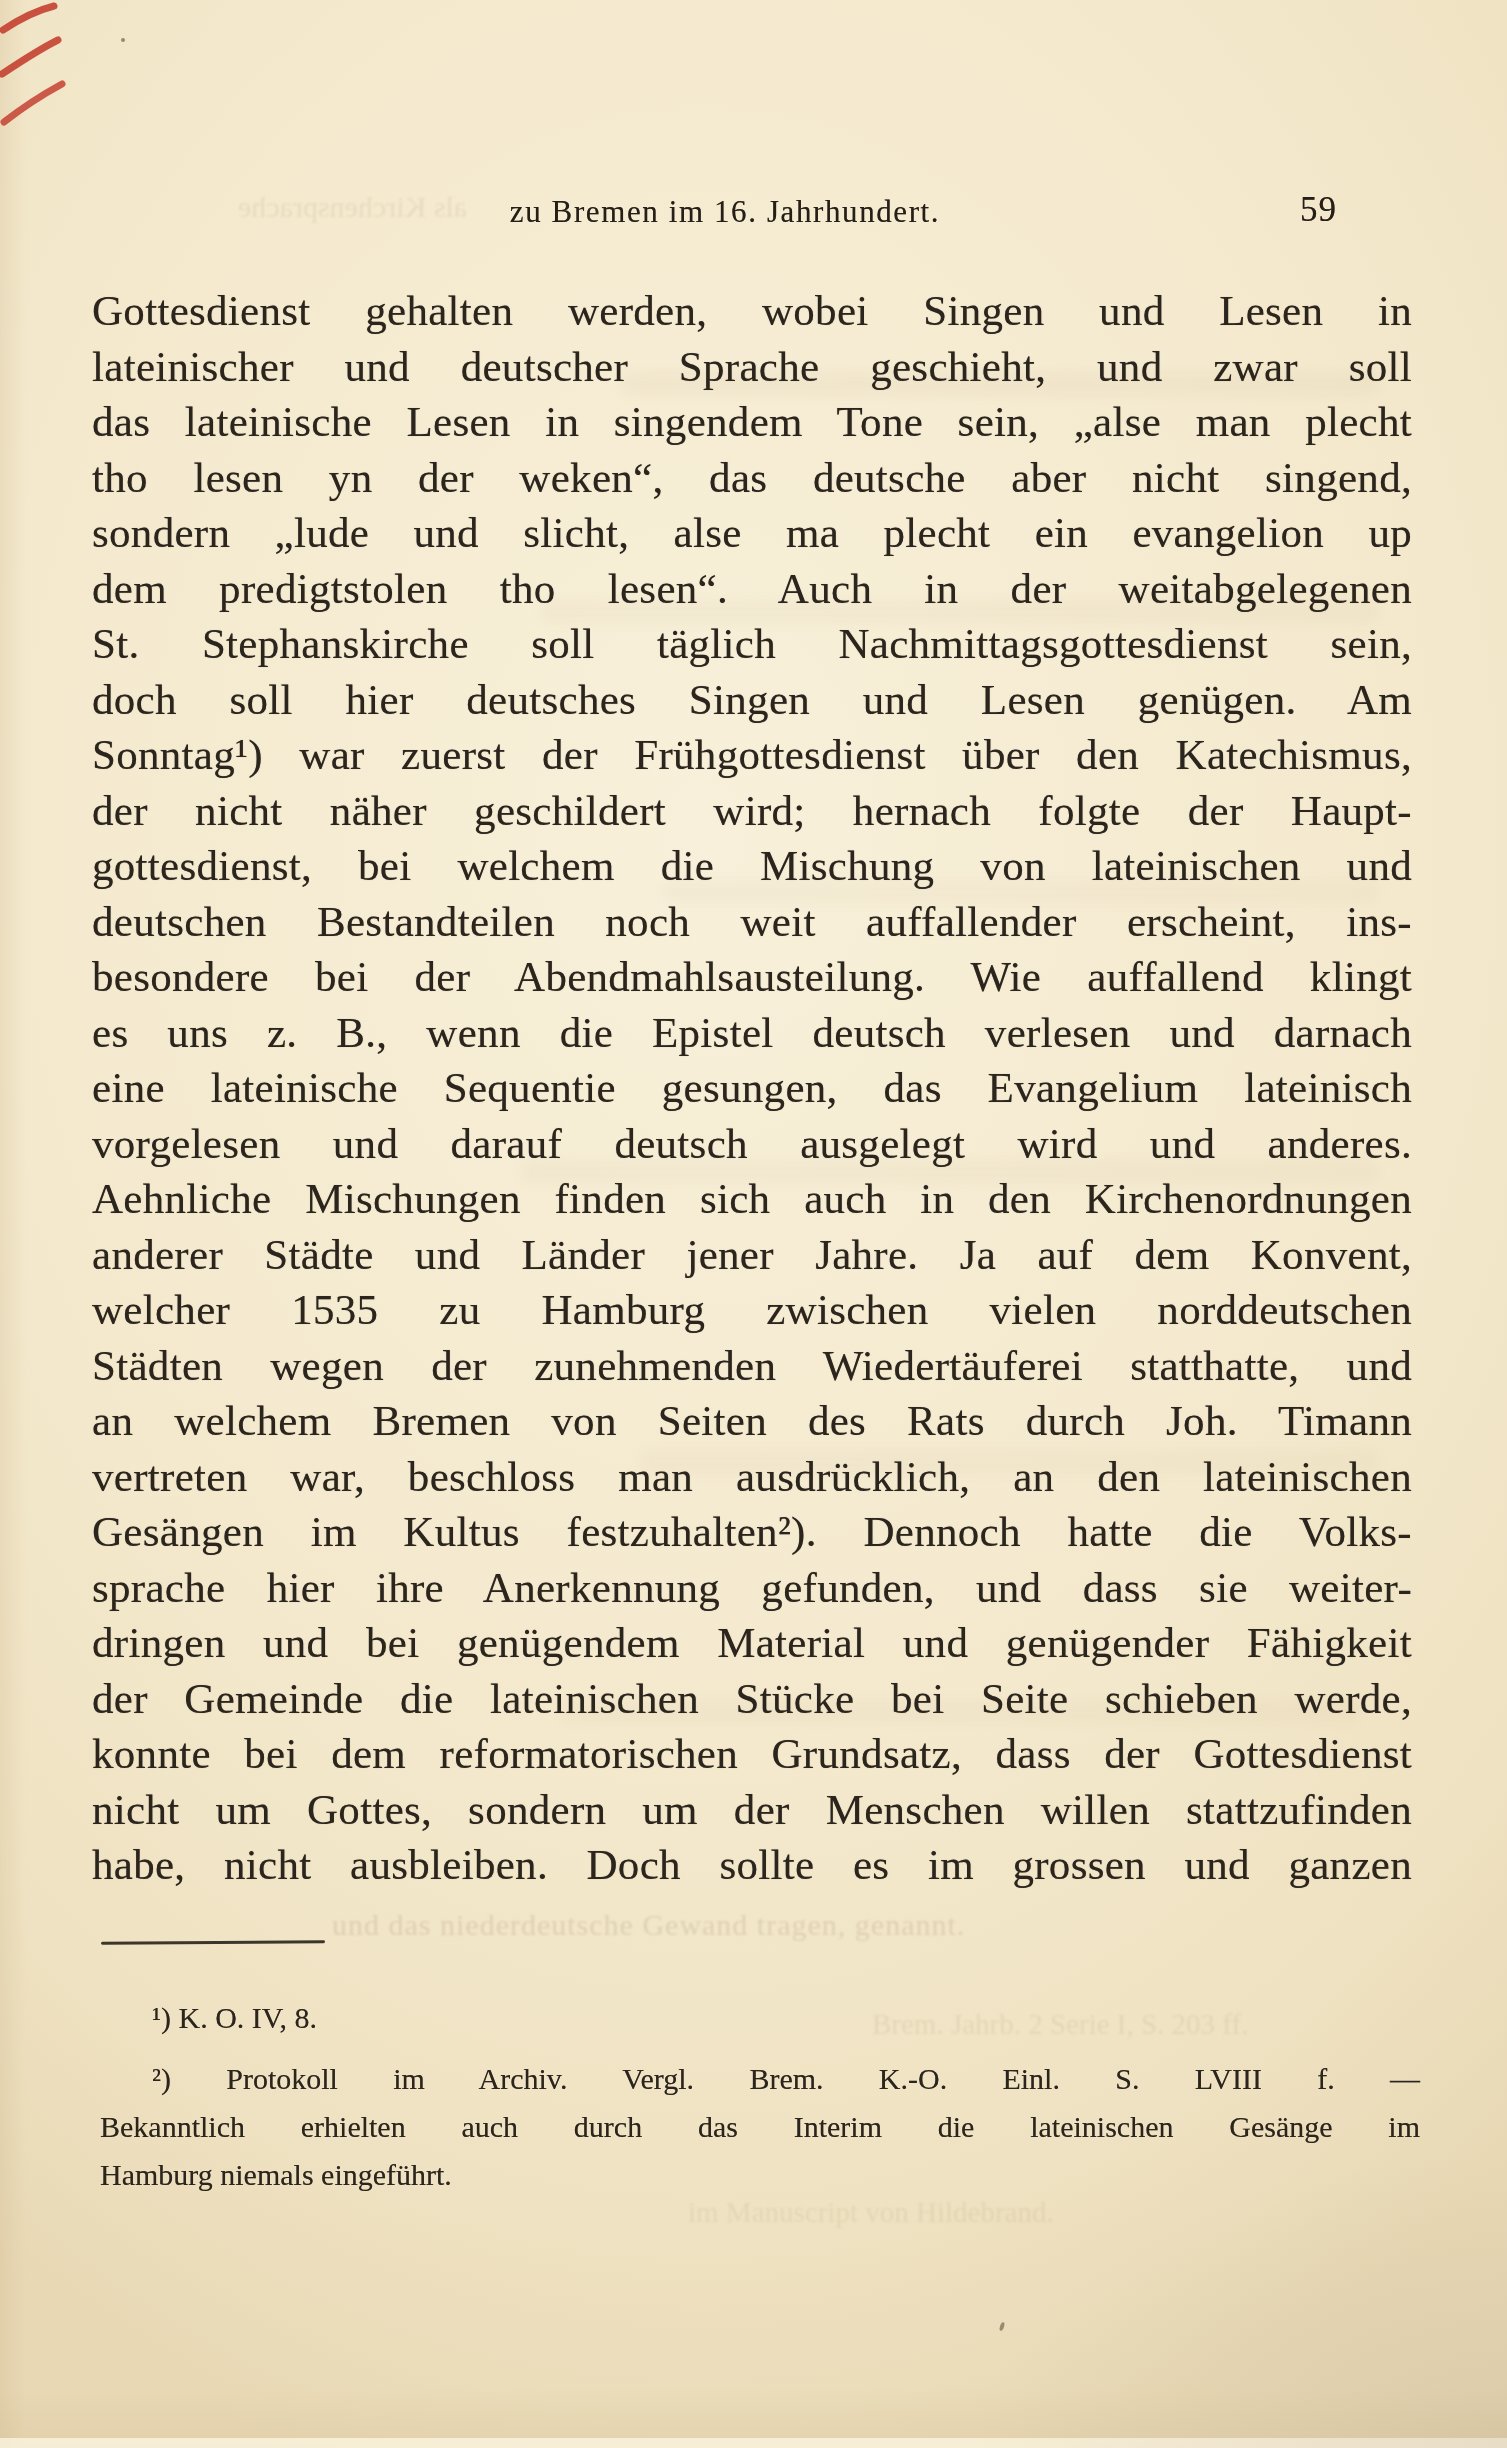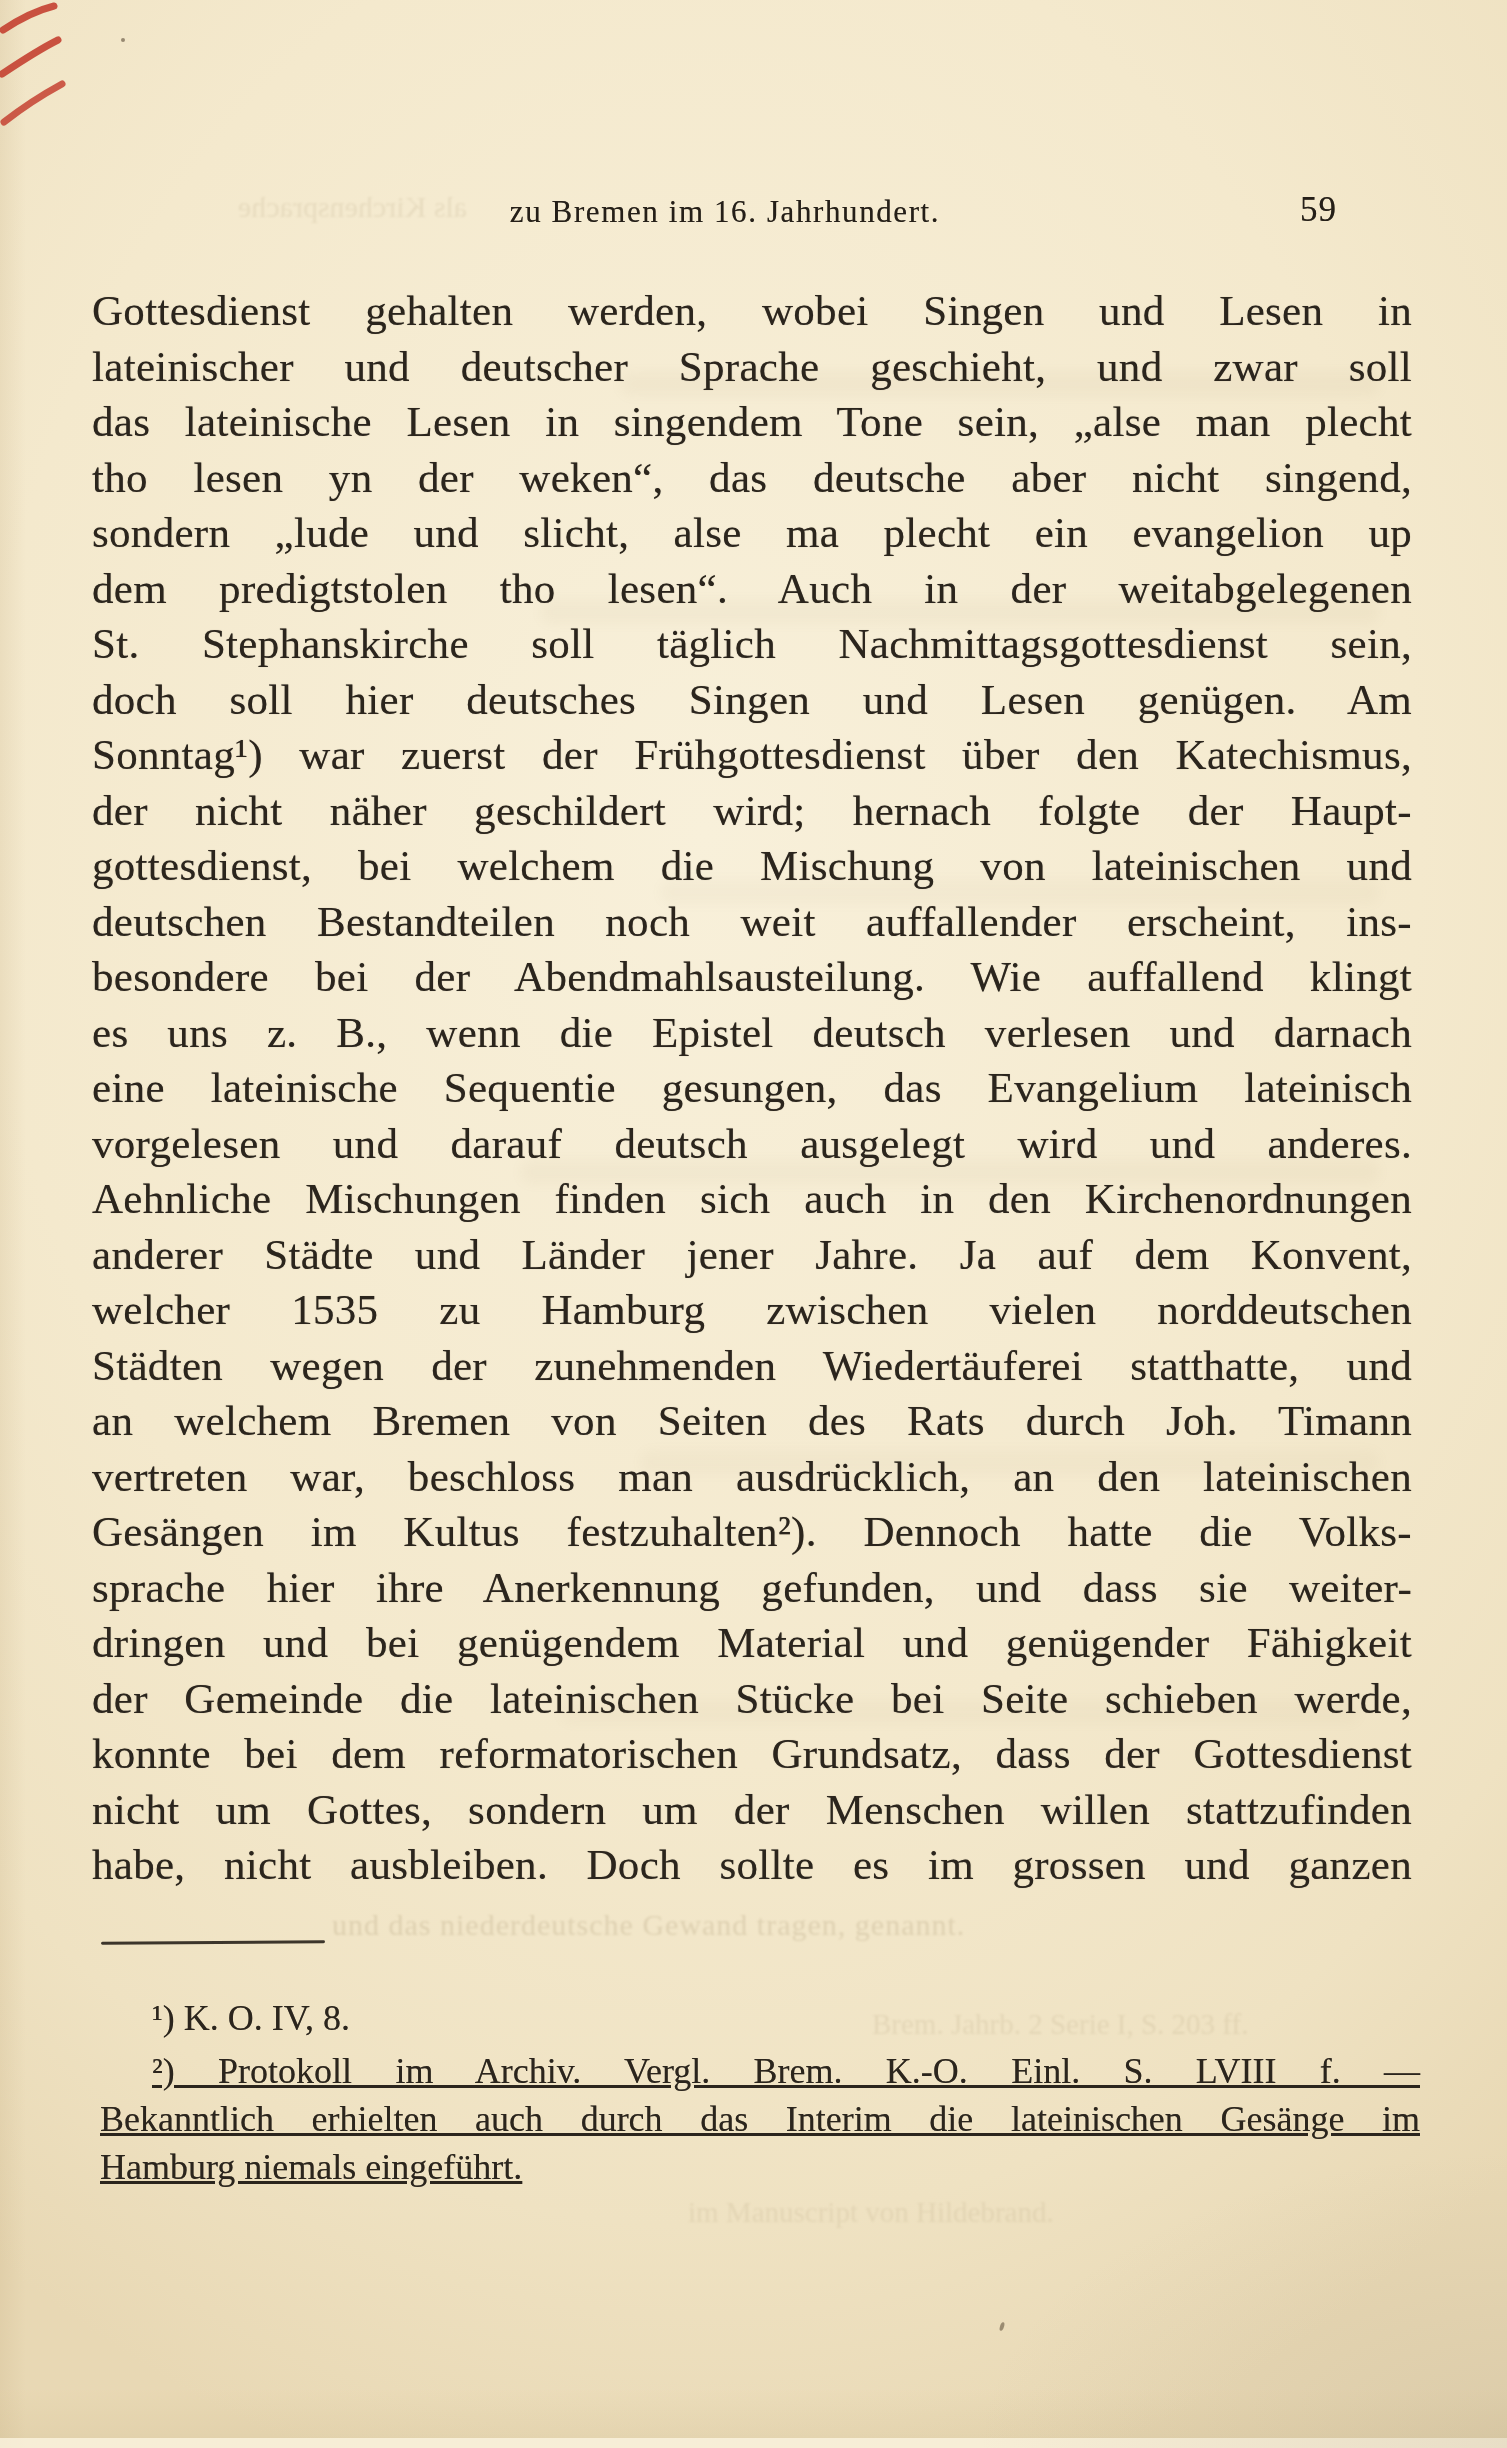--- a/index.html
+++ b/index.html
@@ -51,25 +51,25 @@
 
   
   .footnote-rule{
     position:absolute;left:101px;top:1941px;width:224px;height:3px;
     background:#3c352b;transform:rotate(-.35deg);border-radius:2px;
   }
 
   
   .footnotes{
     position:absolute;left:100px;top:1994px;width:1320px;
-    font-size:36px;line-height:48px;color:#2b251d;
+    font-size:30px;line-height:48px;color:#2b251d;
     text-shadow:0 0 .5px rgba(43,37,29,.5);
   }
   .footnote-1{padding-left:52px;text-align:left;}
-  .footnote-2{margin-top:5px;text-decoration:underline;}
+  .footnote-2{margin-top:13px;}
   .footnote-2 .fn-line{text-align:justify;text-align-last:justify;}
   .footnote-2 .fn-line:first-child{padding-left:52px;}
   .footnote-2 .fn-line:last-child{text-align-last:left;}
 
   
   .ghost{position:absolute;color:#8f7b54;filter:blur(1.3px);white-space:nowrap;}
   .ghost-header{left:238px;top:190px;font-size:30px;opacity:.13;transform:scaleX(-1);}
   .ghost-bottom{left:332px;top:1908px;font-size:30px;opacity:.20;letter-spacing:1px;}
   .ghost-fn-right{left:872px;top:2008px;font-size:29px;opacity:.13;}
   .ghost-fn-bottom{left:688px;top:2196px;font-size:29px;opacity:.12;}

